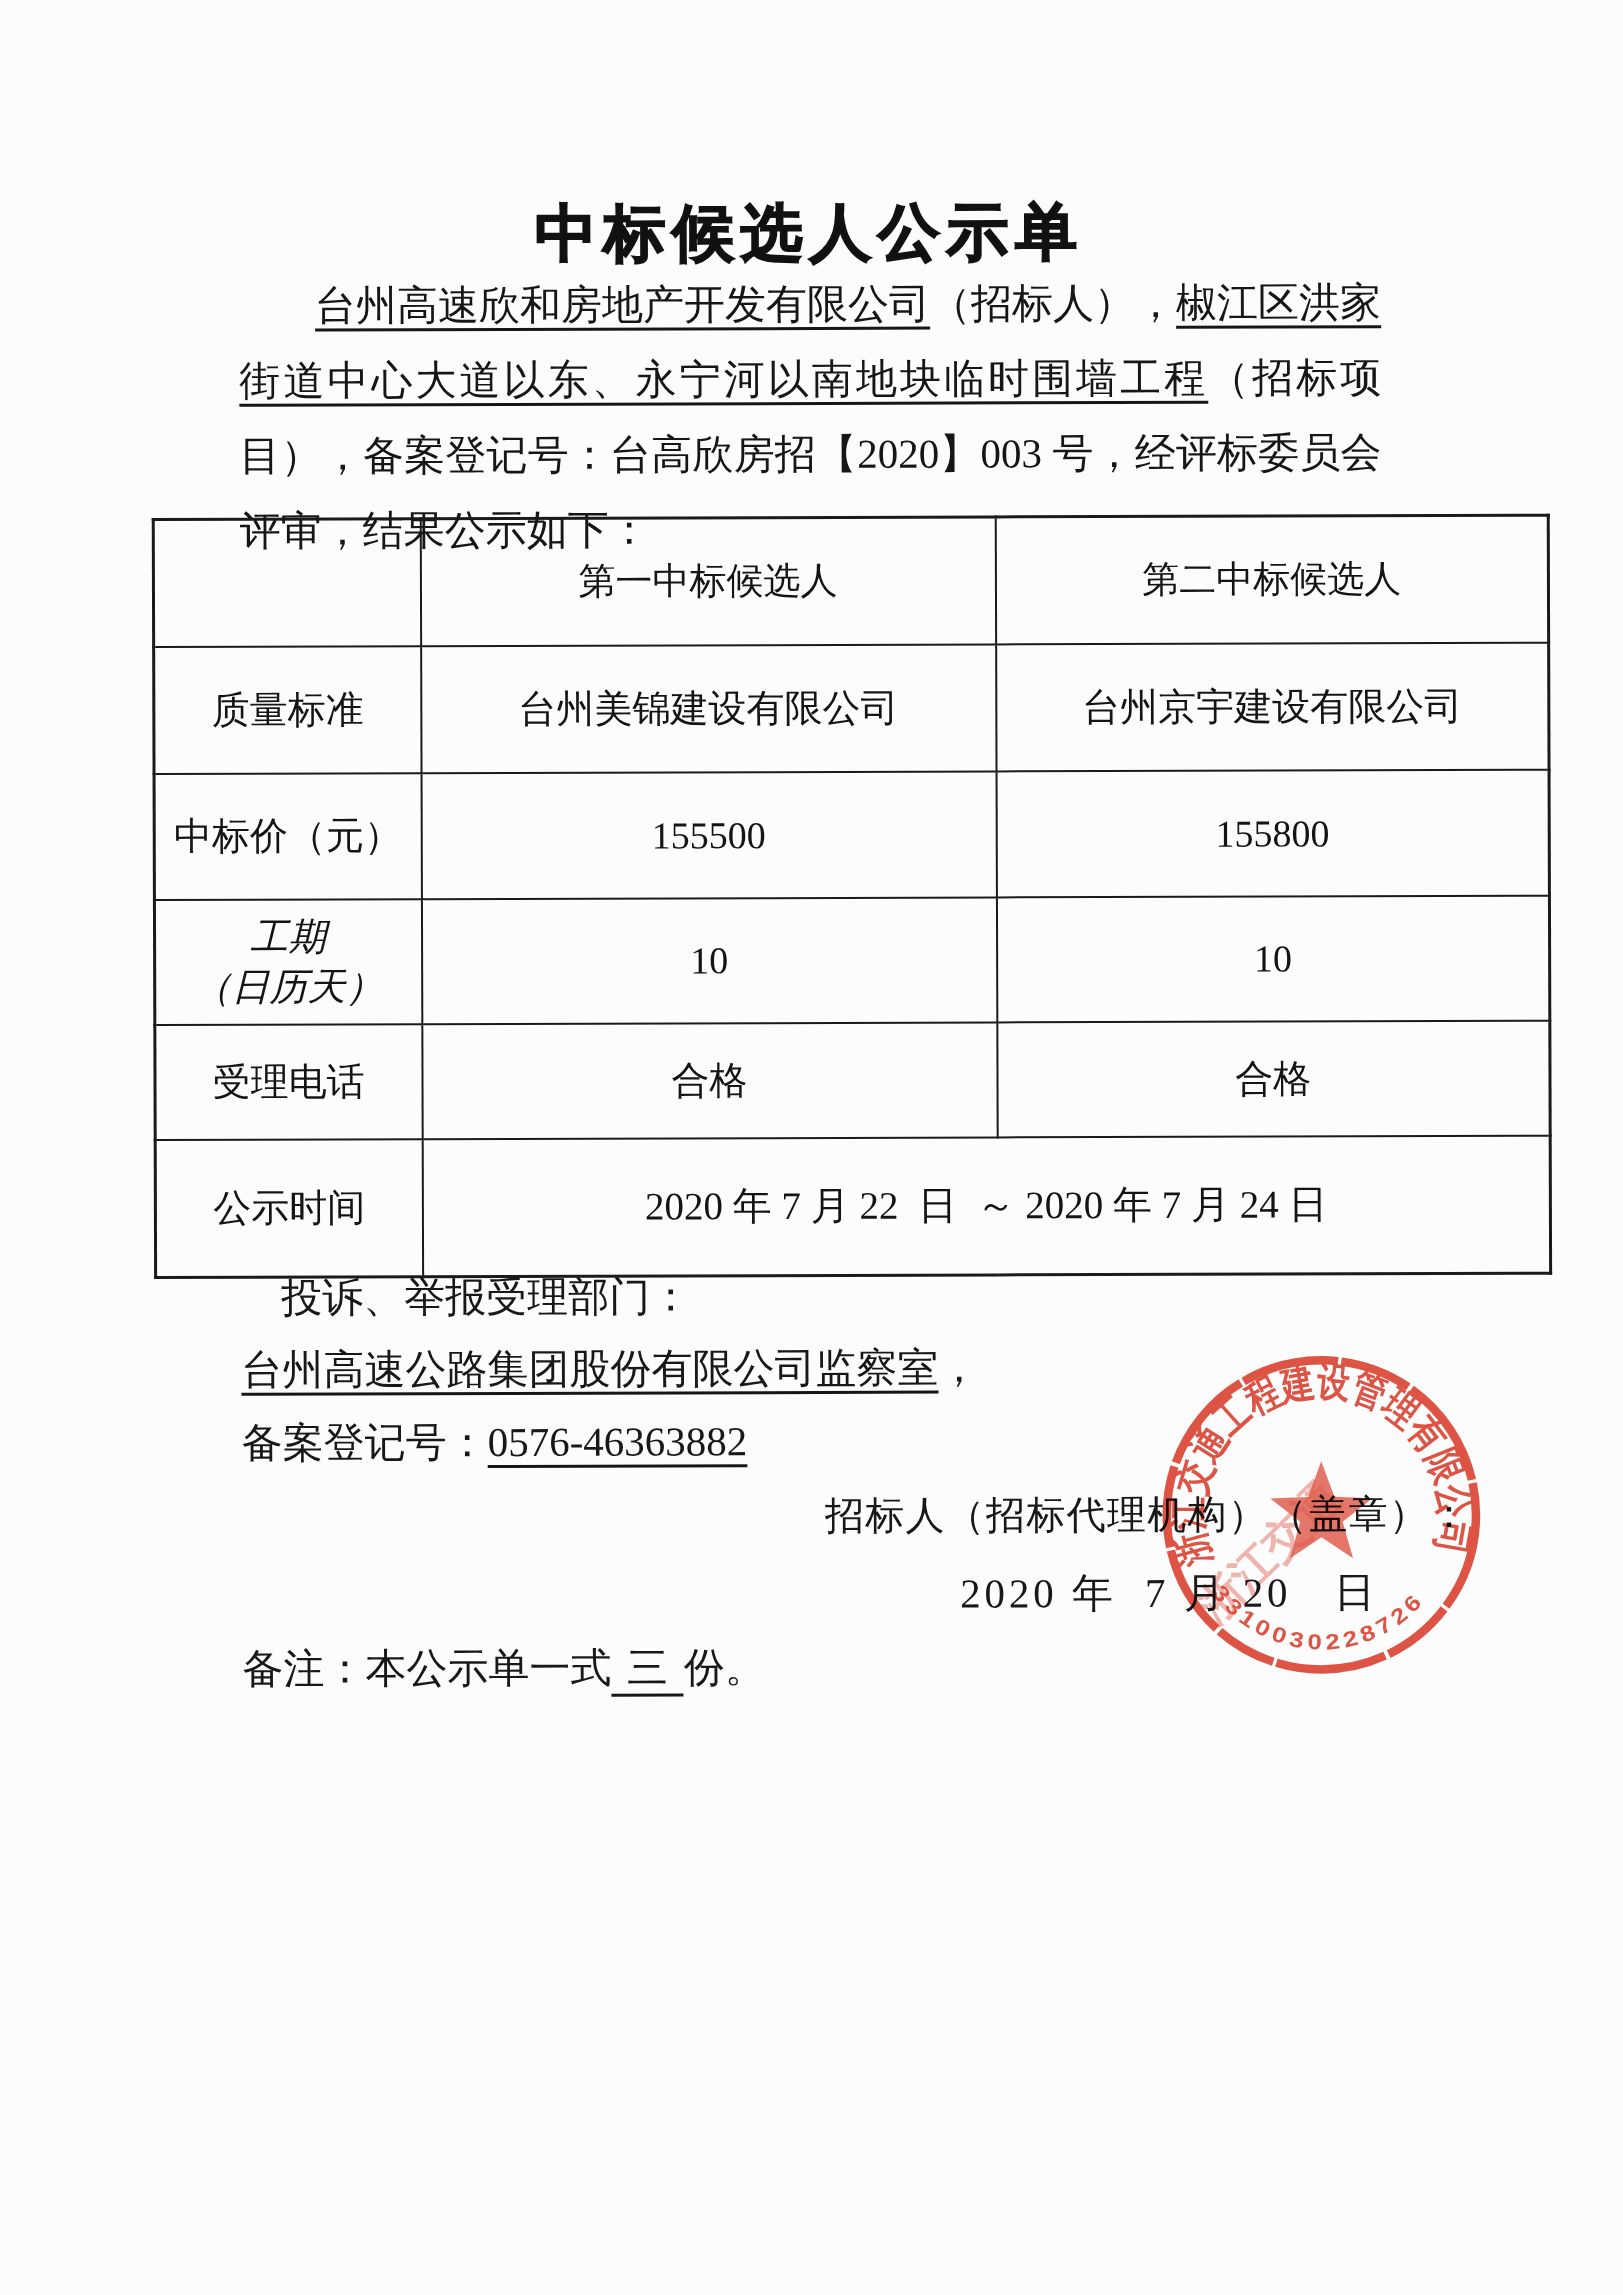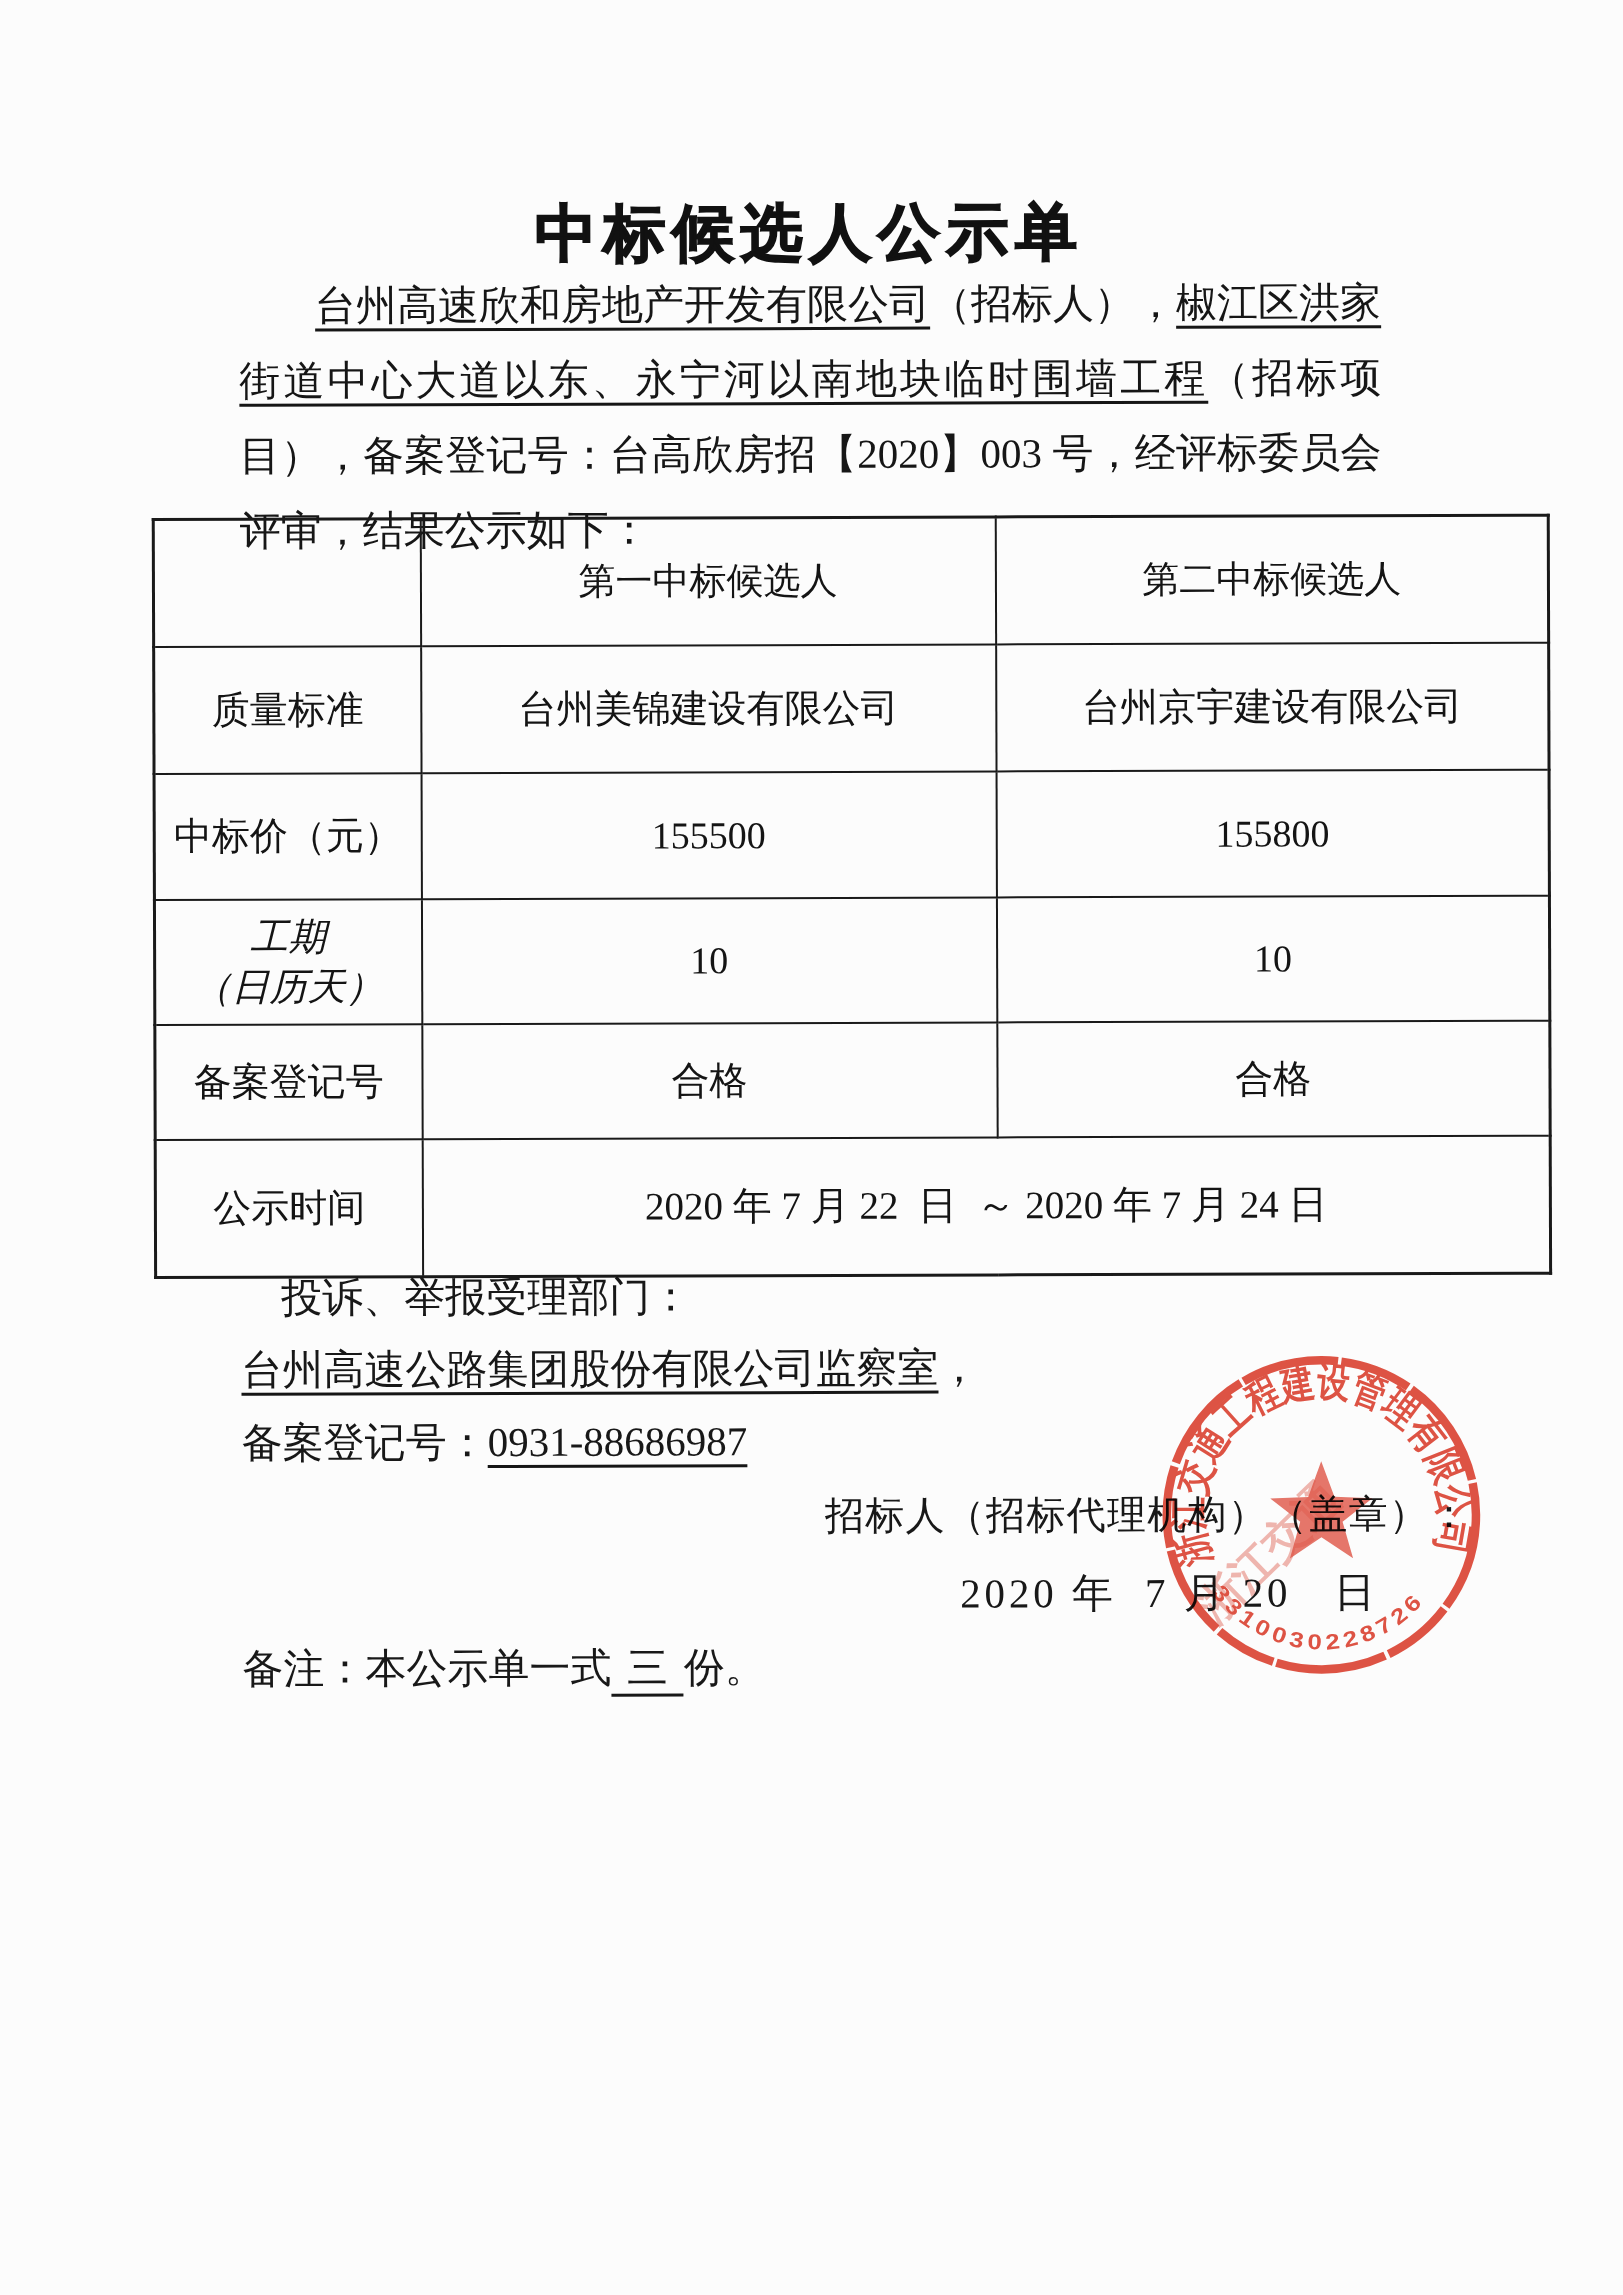--- a/index.html
+++ b/index.html
@@ -119,36 +119,36 @@
       </tr>
       <tr class="r-duration">
         <td class="two-line">
           <div>工期</div>
           <div>（日历天）</div>
         </td>
         <td>10</td>
         <td>10</td>
       </tr>
       <tr class="r-quality">
-        <td>备案登记号</td>
+        <td>受理电话</td>
         <td>合格</td>
         <td>合格</td>
       </tr>
       <tr class="r-publicity">
         <td>公示时间</td>
         <td colspan="2" class="pre" style="font-size:39px">2020 年 7 月 22  日  ～ 2020 年 7 月 24 日</td>
       </tr>
     </tbody>
       </table>
 
     <div class="complaint-heading">投诉、举报受理部门：</div>
 
     <div class="complaint-dept"><span class="u-line">台州高速公路集团股份有限公司监察室</span><span>，</span></div>
 
-    <div class="complaint-phone"><span>备案登记号：</span><span class="u-line">0931-88686987</span></div>
+    <div class="complaint-phone"><span>备案登记号：</span><span class="u-line">0576-46363882</span></div>
 
     <div class="sign-label">招标人（招标代理机构）（盖章）：</div>
     <div class="sign-date">2020 年  7 月 20   日</div>
 
     <div class="note-line"><span>备注：本公示单一式</span><span class="note-copies">三</span><span>份。</span></div>
 
     <svg class="stamp" viewBox="0 0 600 600">
       <circle cx="300" cy="300" r="236" fill="none" stroke-width="13" stroke-dasharray="150 5 110 6 170 5 95 6 140 5 125 6 160 5" stroke="#dc4a3a"></circle>
       <polygon points="300,218 320,272.5 378,274.7 332.3,310.5 348.2,366.3 300,334 251.8,366.3 267.7,310.5 222,274.7 280,272.5" fill-opacity="0.8" fill="#dc4a3a"></polygon>
       <defs>

